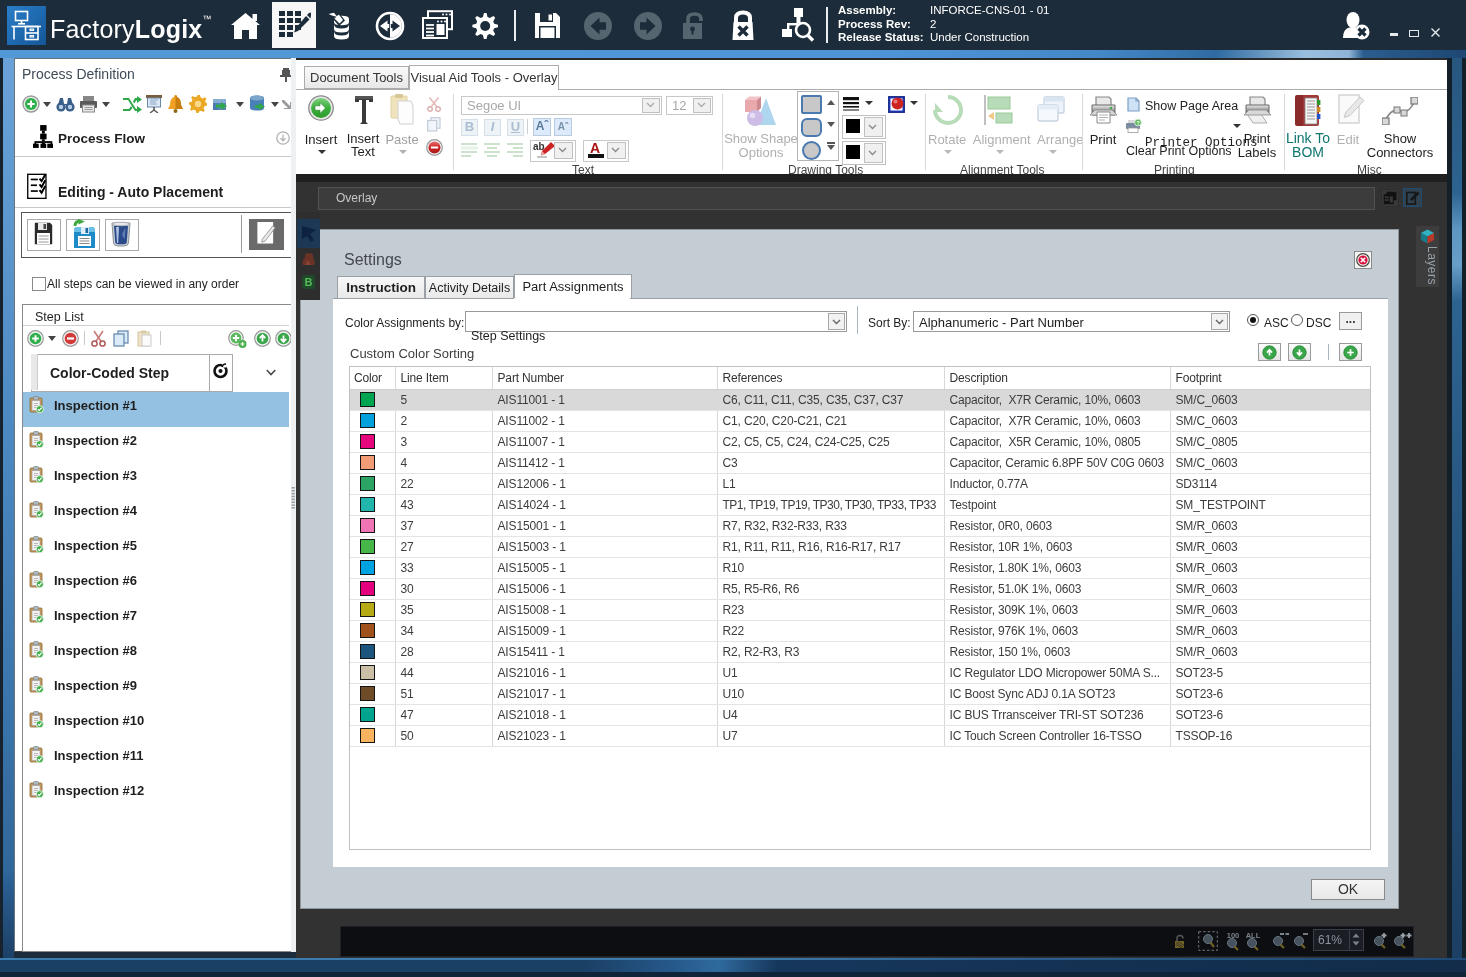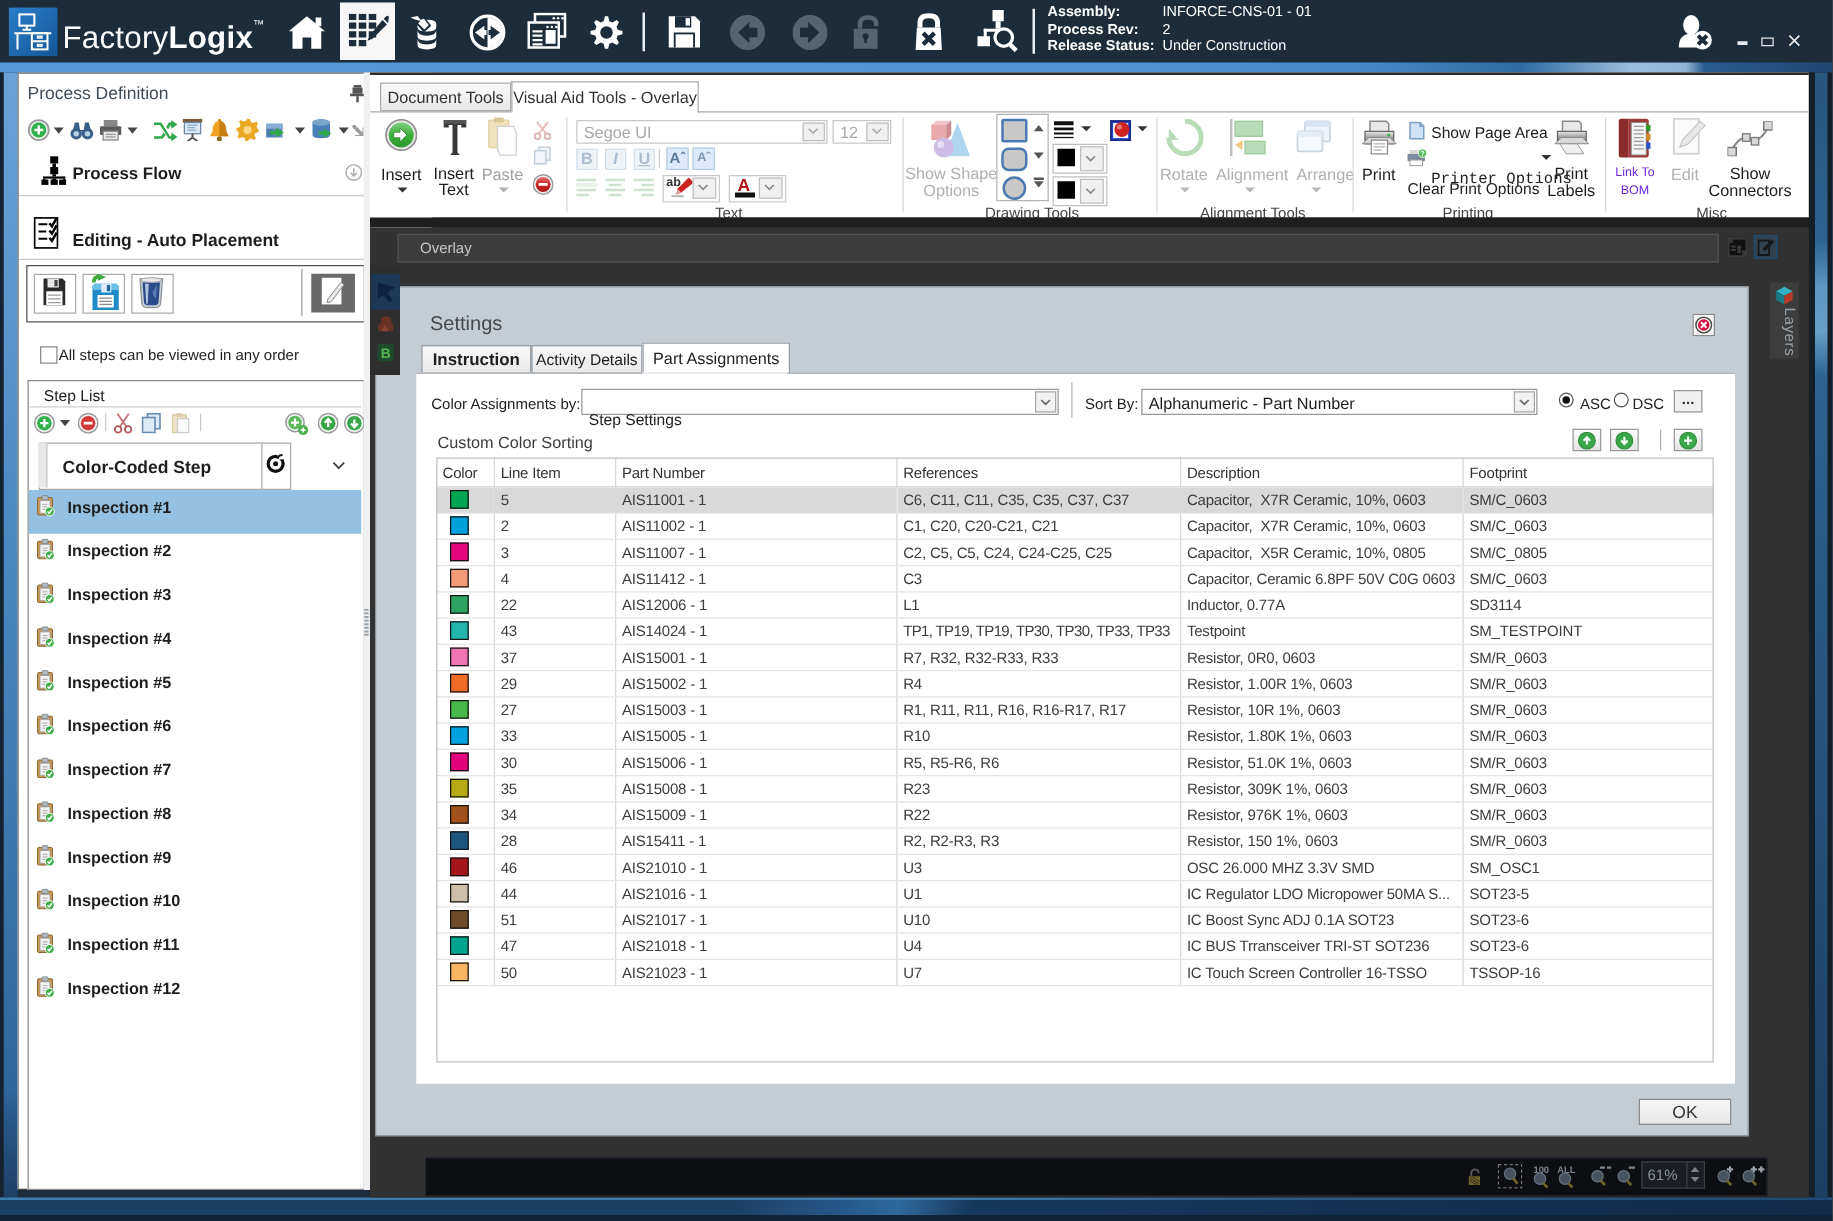--- a/index.html
+++ b/index.html
@@ -744,21 +744,21 @@
 
   <svg class="abs" style="left:997px;top:34px;" width="30" height="33" viewBox="0 0 30 33">
     <path d="M2 3 Q2 1 4 1 L10 1 L10 32 L4 32 Q2 32 2 30 Z" fill="#8a2a2a"></path>
     <path d="M10 1 L24 1 Q26 1 26 3 L26 30 Q26 32 24 32 L10 32 Z" fill="#a03838"></path>
     <rect x="12" y="4" width="12" height="26" fill="#f5f5f5" stroke="#888" stroke-width="0.8"></rect>
     <path d="M14 7 L22 7 M14 10 L22 10 M14 13 L22 13 M14 16 L22 16 M14 19 L22 19 M14 22 L22 22 M14 25 L22 25" stroke="#999" stroke-width="1"></path>
     <rect x="24" y="6" width="3.4" height="5" fill="#2a9a2a"></rect>
     <rect x="24" y="13" width="3.4" height="5" fill="#cc8822"></rect>
     <rect x="24" y="20" width="3.4" height="5" fill="#2255cc"></rect>
   </svg>
-  <div class="abs nosel" style="left:977px;top:72px;width:70px;text-align:center;font-size:10px;color:#6d28d9;line-height:13.5px;">Link To<br>BOM</div>
+  <div class="abs nosel" style="left:977px;top:72px;width:70px;text-align:center;font-size:14px;color:#0f766e;line-height:13.5px;">Link To<br>BOM</div>
   <svg class="abs" style="left:1042px;top:34px;" width="28" height="32" viewBox="0 0 28 32">
     <rect x="1" y="1" width="20" height="28" fill="#fafafa" stroke="#d0d0d0" stroke-width="1.4"></rect>
     <path d="M8 18 L22 3 L26 6.5 L12 21.5 L6 23.5 Z" fill="#e8e8e8" stroke="#c8c8c8" stroke-width="1"></path>
   </svg>
   <div class="abs nosel" style="left:1017px;top:72px;width:70px;text-align:center;font-size:13px;color:#b0b0b0;">Edit</div>
   <svg class="abs" style="left:1086px;top:37px;" width="36" height="28" viewBox="0 0 36 28">
     <path d="M3 24 Q10 10 18 14 Q26 18 33 4" fill="none" stroke="#888" stroke-width="1.6"></path>
     <rect x="0" y="21" width="7" height="7" fill="#d8d8d8" stroke="#777" stroke-width="1.2"></rect>
     <rect x="29" y="0" width="7" height="7" fill="#d8d8d8" stroke="#777" stroke-width="1.2"></rect>
     <rect x="12" y="10" width="6" height="6" fill="#d8d8d8" stroke="#777" stroke-width="1"></rect>
@@ -970,28 +970,20 @@
           </tr>
     <tr>
             <td><i class="sw" style="background:#f075b4;"></i></td>
             <td>37</td>
             <td>AIS15001 - 1</td>
             <td>R7, R32, R32-R33, R33</td>
             <td>Resistor, 0R0, 0603</td>
             <td>SM/R_0603</td>
           </tr>
     <tr>
-            <td><i class="sw" style="background:#f26b25;"></i></td>
-            <td>29</td>
-            <td>AIS15002 - 1</td>
-            <td>R4</td>
-            <td>Resistor, 1.00R 1%, 0603</td>
-            <td>SM/R_0603</td>
-          </tr>
-    <tr>
             <td><i class="sw" style="background:#48b749;"></i></td>
             <td>27</td>
             <td>AIS15003 - 1</td>
             <td>R1, R11, R11, R16, R16-R17, R17</td>
             <td>Resistor, 10R 1%, 0603</td>
             <td>SM/R_0603</td>
           </tr>
     <tr>
             <td><i class="sw" style="background:#00a3e2;"></i></td>
             <td>33</td>
@@ -1026,28 +1018,20 @@
           </tr>
     <tr>
             <td><i class="sw" style="background:#1c567f;"></i></td>
             <td>28</td>
             <td>AIS15411 - 1</td>
             <td>R2, R2-R3, R3</td>
             <td>Resistor, 150 1%, 0603</td>
             <td>SM/R_0603</td>
           </tr>
     <tr>
-            <td><i class="sw" style="background:#a6151c;"></i></td>
-            <td>46</td>
-            <td>AIS21010 - 1</td>
-            <td>U3</td>
-            <td>OSC 26.000 MHZ 3.3V SMD</td>
-            <td>SM_OSC1</td>
-          </tr>
-    <tr>
             <td><i class="sw" style="background:#ccbfa8;"></i></td>
             <td>44</td>
             <td>AIS21016 - 1</td>
             <td>U1</td>
             <td>IC Regulator LDO Micropower 50MA S...</td>
             <td>SOT23-5</td>
           </tr>
     <tr>
             <td><i class="sw" style="background:#6f4b28;"></i></td>
             <td>51</td>

